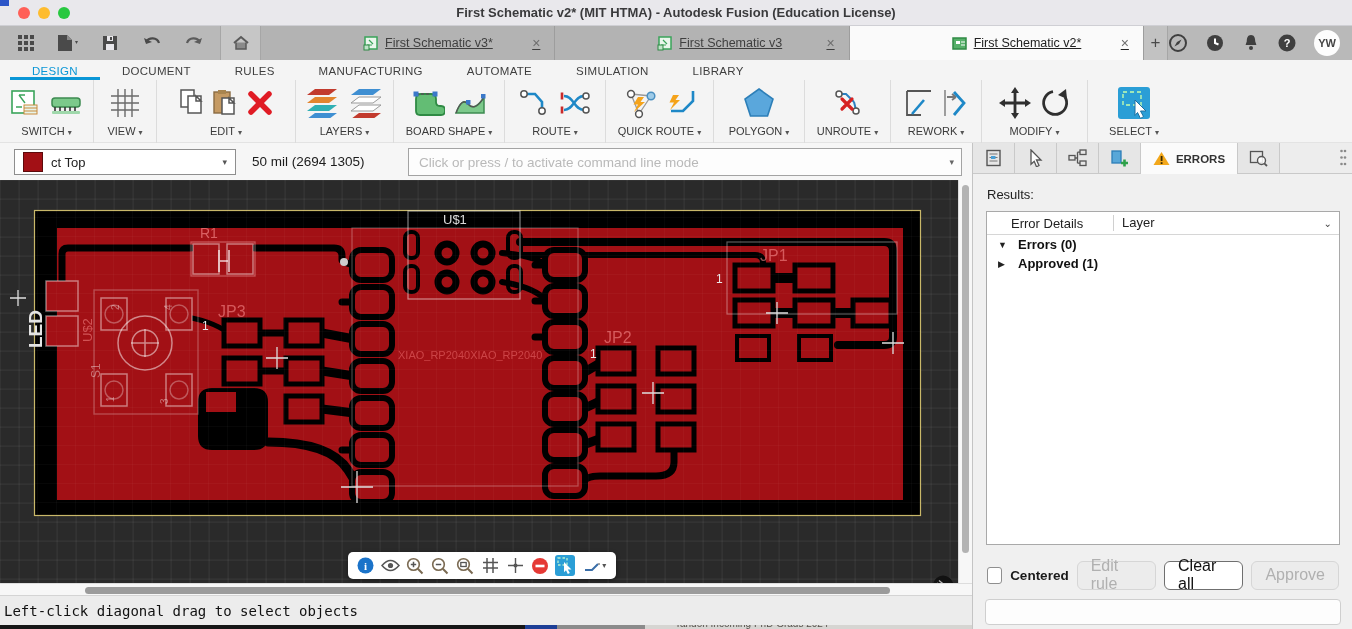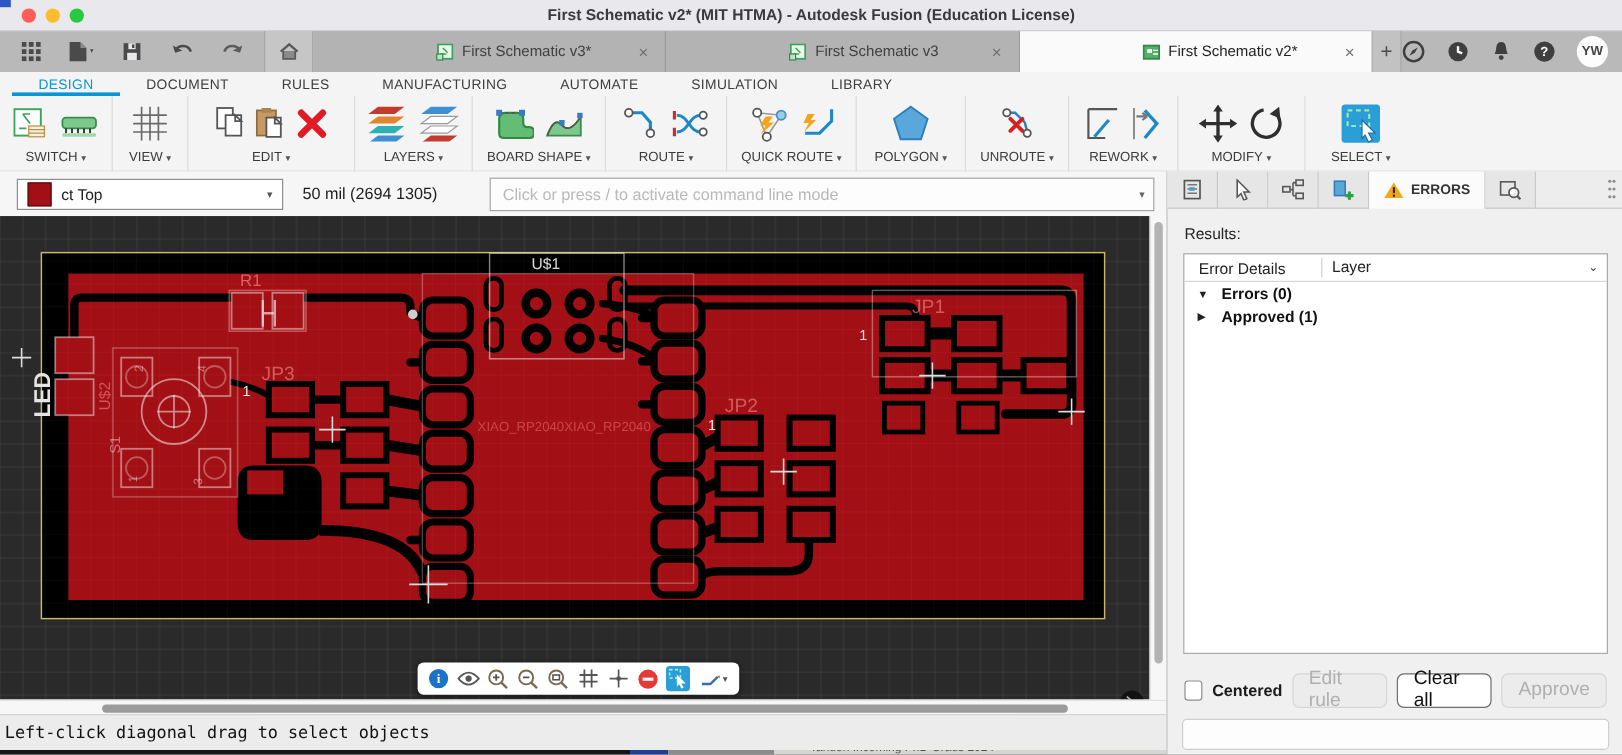--- a/index.html
+++ b/index.html
@@ -11,21 +11,21 @@
   .tl{width:12px;height:12px;border-radius:50%;top:7px;}
   .title-text{width:100%;text-align:center;line-height:26px;font-size:13px;font-weight:bold;color:#3a3a3c;}
   .corner-blue{left:0;top:0;width:9px;height:6px;background:#2c55c8;}
   
   .tabbar{left:0;top:26px;width:1352px;height:34px;background:#b9b9b9;display:flex;align-items:stretch;}
   .qt{display:flex;align-items:center;gap:18px;padding:0 14px;}
   .qbtn{width:24px;height:24px;display:flex;align-items:center;justify-content:center;cursor:pointer;}
   .home-btn{width:44px;background:#c6c6c6;border-left:1px solid #a6a6a6;border-right:1px solid #a6a6a6;
             display:flex;align-items:center;justify-content:center;}
   .doctab{width:303px;display:flex;align-items:center;gap:8px;padding:0 12px;background:#b3b3b3;
-          border-right:1px solid #9d9d9d;font-size:12.5px;color:#3f3f3f;cursor:pointer;}
+          border-right:1px solid #9d9d9d;font-size:12.5px;color:#3f3f3f;cursor:pointer;text-decoration:underline;}
   .doctab .lbl{flex:1;text-align:left;margin-left:90px;white-space:nowrap;overflow:hidden;}
   .doctab.active{background:#fafafa;color:#222;}
   .closex{font-size:14px;color:#6e6e6e;padding:0 2px;cursor:pointer;}
   .plus-tab{width:26px;display:flex;align-items:center;justify-content:center;background:#c2c2c2;
             font-size:17px;color:#4a4a4a;border-right:1px solid #a6a6a6;cursor:pointer;}
   .tab-right{flex:1;display:flex;align-items:center;justify-content:flex-end;gap:17px;padding-right:12px;}
   .avatar{width:26px;height:26px;border-radius:50%;background:#fdfdfd;display:flex;align-items:center;
           justify-content:center;font-size:11px;font-weight:bold;color:#444;}
   
   .ribbon{left:0;top:60px;width:1352px;height:20px;background:#f4f4f4;display:flex;align-items:flex-end;padding-left:10px;}
@@ -76,21 +76,21 @@
   
   .panel{left:972px;top:143px;width:380px;height:486px;background:#f0f0f0;border-left:1px solid #c4c4c4;}
   .ptabs{left:0;top:0;width:380px;height:31px;background:#ededed;display:flex;align-items:stretch;}
   .ptab{width:41px;display:flex;align-items:center;justify-content:center;background:#e6e6e6;
         border-right:1px solid #c9c9c9;border-bottom:1px solid #c9c9c9;cursor:pointer;}
   .ptab.err{width:96px;gap:6px;background:#fbfbfb;border-bottom:none;font-size:11.5px;font-weight:bold;color:#333;}
   .ptab-fill{flex:1;border-bottom:1px solid #c9c9c9;display:flex;align-items:center;justify-content:flex-end;padding-right:6px;}
   .results-label{left:14px;top:44px;font-size:13px;color:#222;}
   .resultsbox{left:13px;top:68px;width:354px;height:334px;background:#fff;border:1px solid #a9a9a9;}
   .rhead{display:flex;height:22px;border-bottom:1px solid #d6d6d6;align-items:center;font-size:13px;color:#222;}
-  .rhead .c1{width:102px;padding-left:12px;}
+  .rhead .c1{width:102px;padding-left:24px;}
   .rhead .c2{flex:1;padding-left:8px;border-left:1px solid #d0d0d0;height:16px;line-height:16px;}
   .rhead .hc{padding-right:7px;font-size:10px;color:#444;}
   .rrow{display:flex;align-items:center;height:19px;font-size:13px;color:#111;cursor:pointer;}
   .rrow .arr{width:15px;padding-left:11px;font-size:9px;color:#222;}
   .rrow .rl{font-weight:bold;padding-left:5px;}
   .pfooter{left:0;top:412px;width:380px;height:40px;display:flex;align-items:center;padding:0 14px;gap:8px;}
   .cb{width:15px;height:15px;background:#fff;border:1px solid #8f8f8f;border-radius:3px;cursor:pointer;}
   .cblabel{font-size:13.5px;color:#1a1a1a;margin-right:auto;font-weight:bold;}
   .pbtn{height:27px;padding:0 13px;border-radius:6px;font-size:16px;display:flex;align-items:center;cursor:pointer;}
   .pbtn.disabled{background:#ececec;border:1px solid #d6d6d6;color:#b0b0b0;}

